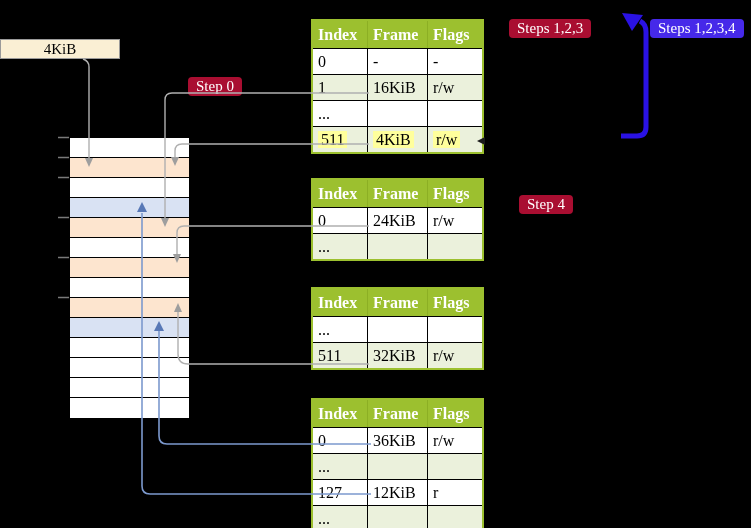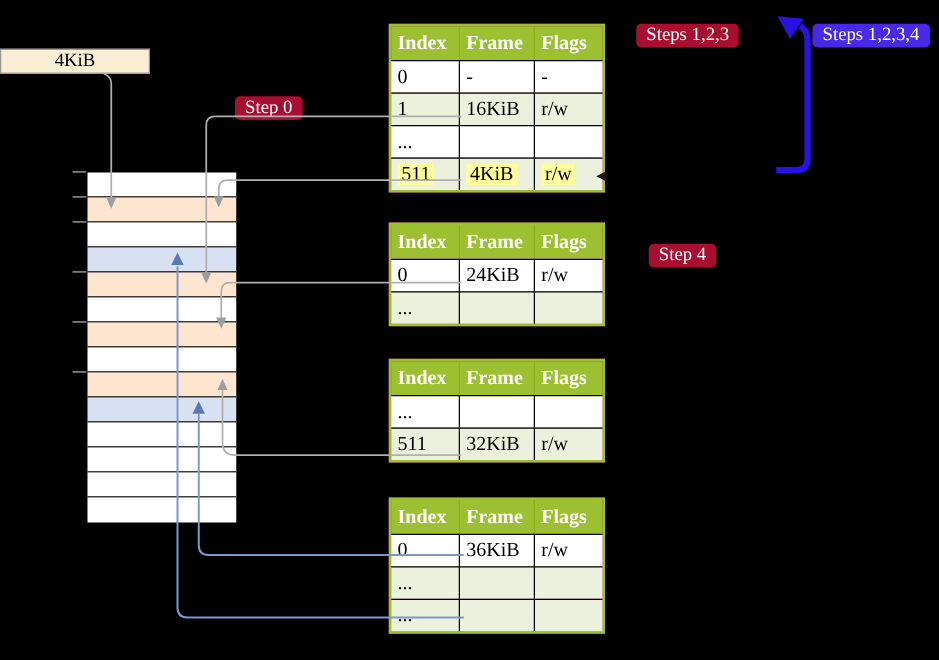--- a/index.html
+++ b/index.html
@@ -13,21 +13,21 @@
   .mrow.plain{background:#ffffff;}
   .mrow.pagetable{background:#FDE5CF;}
   .mrow.datapage{background:#D9E2F3;}
 
   
   #frame-label{position:absolute;left:0;top:39px;width:118px;height:18px;background:#FAEFD4;
                border:1px solid #9a9a9a;text-align:center;font-size:15px;line-height:18px;color:#000;}
 
   
   table.ptable{position:absolute;left:311px;border-collapse:separate;border-spacing:0;
-               border:2px solid #9CC02F;background:#be185d;color:#000;}
+               border:2px solid #9CC02F;background:#ffffff;color:#000;}
   .ptable th{background:#9CC02F;color:#fff;font-weight:bold;text-align:left;
              font-size:16px;height:23px;padding:2px 5px;border-right:1px solid #8CAF24;}
   .ptable th:last-child{border-right:none;}
   .ptable td{font-size:16px;height:23px;padding:1px 5px;border-top:1px solid #000;
              border-right:1px solid #000;vertical-align:middle;background:#fff;}
   .ptable td:last-child{border-right:none;}
   .ptable tr.shade td{background:#EBF1DC;}
   .ptable th:nth-child(1),.ptable td:nth-child(1){width:44px;}
   .ptable th:nth-child(2),.ptable td:nth-child(2){width:49px;}
   .ptable th:nth-child(3),.ptable td:nth-child(3){width:44px;}
@@ -159,20 +159,25 @@
         <tr>
           <td>0</td>
           <td>36KiB</td>
           <td>r/w</td>
         </tr>
         <tr class="shade">
           <td>...</td>
           <td></td>
           <td></td>
         </tr>
+        <tr>
+          <td>127</td>
+          <td>12KiB</td>
+          <td>r</td>
+        </tr>
         <tr class="shade">
           <td>...</td>
           <td></td>
           <td></td>
         </tr>
       </tbody>
     </table>
 
   <div id="badge-step0" class="badge crimson">Step 0</div>
   <div id="badge-steps123" class="badge crimson">Steps 1,2,3</div>

